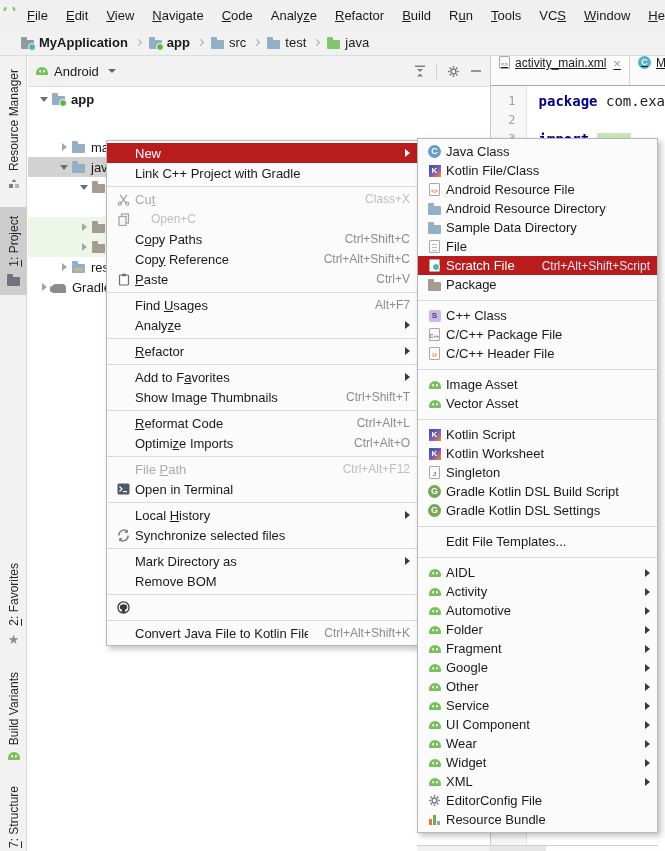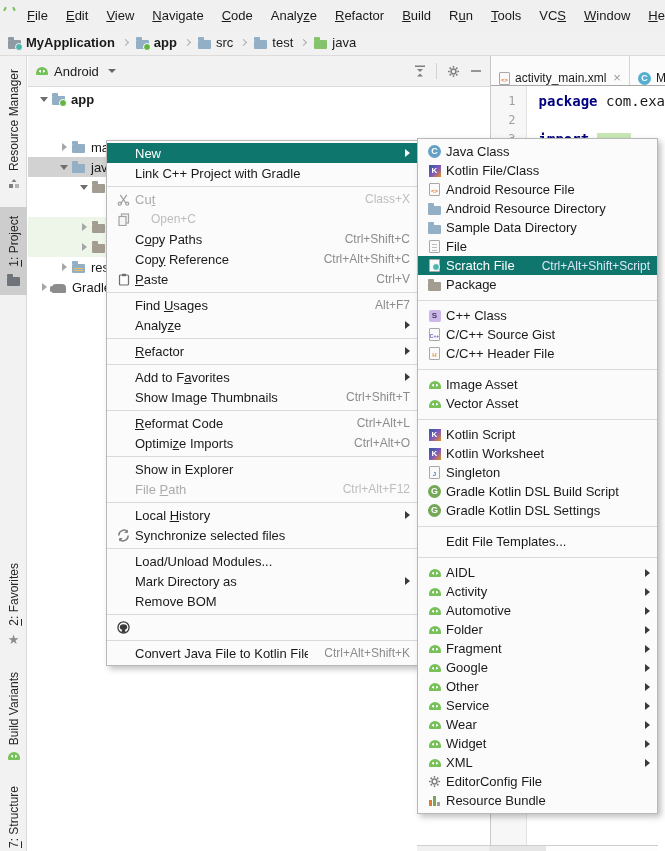--- a/index.html
+++ b/index.html
@@ -13,21 +13,21 @@
     background:#F0F0F0; display:flex; align-items:center; padding-left:6px; }
   .as-logo { width:16px; height:10px; background:#77C159; border-radius:8px 8px 2px 2px;
     margin:0 9px 0 3px; position:relative; }
   .as-logo::before, .as-logo::after { content:""; position:absolute; top:-3px; width:1.5px; height:4px; background:#77C159; }
   .as-logo::before { left:4px; transform:rotate(-25deg); }
   .as-logo::after  { right:4px; transform:rotate(25deg); }
   .mb-item { padding:0 9px; white-space:nowrap; }
   .win-title { margin-left:auto; color:#8A8A8A; white-space:nowrap; overflow:hidden; }
   
   .crumbbar { position:absolute; left:0; top:30px; width:665px; height:26px;
-    background:#F1F1F1; display:flex; align-items:center; padding-left:8px; border-bottom:1px solid #DCDCDC; }
+    background:#F1F1F1; display:flex; align-items:center; padding-left:21px; border-bottom:1px solid #DCDCDC; }
   .crumb { display:flex; align-items:center; gap:5px; white-space:nowrap; }
   .crumb.bold { font-weight:bold; }
   .chev { width:5px; height:5px; border-top:1px solid #ABABAB; border-right:1px solid #ABABAB;
     transform:rotate(45deg); margin:0 8px; }
   
   .ic { display:inline-flex; align-items:center; justify-content:center; flex:none; }
   .ic-folder { width:13px; height:9px; background:#93AFC5; border-radius:1px; position:relative; margin-top:3px; }
   .ic-folder::before { content:""; position:absolute; top:-3px; left:0; width:6px; height:3px;
     background:inherit; border-radius:1px 1px 0 0; }
   .ic-folder.pkg  { background:#A39D91; }
@@ -93,41 +93,41 @@
   .tree-row.sel { background:#D2D2D2; }
   .tree-row.green { background:#EDF6E8; }
   .tree-row .lbl { margin-left:6px; }
   .tree-row.bold .lbl { font-weight:bold; }
   .tw { width:16px; display:flex; justify-content:center; flex:none; }
   .tw-open { width:0; height:0; border-top:5px solid #6E6E6E; border-left:4px solid rgba(0,0,0,0); border-right:4px solid rgba(0,0,0,0); }
   .tw-closed { width:0; height:0; border-left:5px solid #A6A6A6; border-top:4px solid rgba(0,0,0,0); border-bottom:4px solid rgba(0,0,0,0); }
   
   .editor { position:absolute; left:490px; top:56px; width:175px; height:795px; border-left:1px solid #C8C8C8; background:#fff; }
   .tabbar { height:30px; background:#EFEFEF; border-bottom:1px solid #A8A8A8; display:flex; }
-  .tab { display:flex; align-items:flex-end; gap:5px; padding:0 8px; font-size:12px;
-    background:#FBFBFB; border-right:1px solid #D5D5D5; white-space:nowrap; }
+  .tab { display:flex; align-items:flex-start; gap:5px; padding:0 8px; font-size:12px;
+    background:#FBFBFB; border-right:1px solid #D5D5D5; white-space:nowrap;text-decoration:underline; }
   .tab .close { color:#9A9A9A; font-size:13px; margin-left:2px; }
   .editor-body { display:flex; height:765px; font-family:"DejaVu Sans Mono","Liberation Mono",monospace; }
   .gutter { width:50px; background:#F7F7F7; border-right:1px solid #E3E3E3; text-align:right;
     padding:6px 10px 0 0; color:#A0A0A0; font-size:12px; line-height:19px; }
   .code { padding:6px 0 0 12px; font-size:14px; line-height:19px; white-space:pre; }
   .kw { color:#000080; font-weight:bold; }
   .green-block { display:inline-block; width:34px; height:14px; background:#C9E7B5; vertical-align:middle; margin-left:8px; }
   
   .menu { position:absolute; background:#FBFBFB; border:1px solid #B8B8B8;
     box-shadow:3px 3px 6px rgba(0,0,0,.25); z-index:10; }
   #context-menu { left:106px; top:140px; width:312px; padding:2px 0; }
   #new-submenu  { left:417px; top:138px; width:241px; padding:3px 0; z-index:11; }
   .menu-item { display:flex; align-items:center; padding:0 7px 0 5px; }
   #context-menu .menu-item { height:20px; }
   #new-submenu  .menu-item { height:19px; }
   .mi-ico { width:23px; display:flex; justify-content:center; align-items:center; flex:none; }
   .mi-label { flex:1; white-space:nowrap; overflow:hidden; }
   .mi-sc { color:#8C8C8C; font-size:12px; margin-left:16px; white-space:nowrap; }
-  .menu-item.sel { background:#0f766e; color:#fff; }
+  .menu-item.sel { background:#b91c1c; color:#fff; }
   .menu-item.sel .mi-sc { color:#DCE7F7; }
   .menu-item.disabled { color:#ABABAB; }
   .menu-item.disabled .mi-sc { color:#BDBDBD; }
   .mi-arrow { width:0; height:0; border-left:5px solid #3A3A3A;
     border-top:4px solid rgba(0,0,0,0); border-bottom:4px solid rgba(0,0,0,0); margin-left:10px; }
   .menu-item.sel .mi-arrow { border-left-color:#fff; }
   .menu-sep { height:1px; background:#D9D9D9; }
   #context-menu .menu-sep { margin:2.5px 0; }
   #new-submenu  .menu-sep { margin:5.5px 0; }
   .bottom-strip { position:absolute; left:417px; top:845px; width:241px; height:6px; z-index:12;
@@ -436,28 +436,36 @@
       <span class="mi-ico"></span>
       <span class="mi-label"><u>R</u>eformat Code</span>
       <span class="mi-sc">Ctrl+Alt+L</span>
     </div>
     <div class="menu-item">
       <span class="mi-ico"></span>
       <span class="mi-label">Optimi<u>z</u>e Imports</span>
       <span class="mi-sc">Ctrl+Alt+O</span>
     </div>
     <div class="menu-sep"></div>
-    <div class="menu-item">
-      <span class="mi-ico"></span>
-      <span class="mi-label">Show in Explorer</span>
-    </div>
     <div class="menu-item disabled">
       <span class="mi-ico"></span>
       <span class="mi-label">File <u>P</u>ath</span>
       <span class="mi-sc">Ctrl+Alt+F12</span>
+    </div>
+    <div class="menu-item">
+      <span class="mi-ico">
+        <span class="ic ">
+          <svg width="13" height="12" viewBox="0 0 13 12">
+            <rect x="0.5" y="0.5" width="12" height="11" rx="1.5" fill="#4D5A66"></rect>
+            <path d="M2.5 3.5 L5 6 L2.5 8.5" stroke="#fff" stroke-width="1.2" fill="none"></path>
+            <rect x="6" y="8" width="4" height="1.2" fill="#fff"></rect>
+          </svg>
+        </span>
+      </span>
+      <span class="mi-label">Open in Terminal</span>
     </div>
     <div class="menu-sep"></div>
     <div class="menu-item">
       <span class="mi-ico"></span>
       <span class="mi-label">Local <u>H</u>istory</span>
       <span class="mi-arrow"></span>
     </div>
     <div class="menu-item">
       <span class="mi-ico">
         <span class="ic ">
@@ -467,24 +475,20 @@
             <path d="M11.5 0.5 l0 3.8 l-3.8 0 z" fill="#7E7E7E"></path>
             <path d="M2.5 13.5 l0 -3.8 l3.8 0 z" fill="#7E7E7E"></path>
           </svg>
         </span>
       </span>
       <span class="mi-label">Synchronize selected files</span>
     </div>
     <div class="menu-sep"></div>
     <div class="menu-item">
       <span class="mi-ico"></span>
-      <span class="mi-label">Load/Unload Modules...</span>
-    </div>
-    <div class="menu-item">
-      <span class="mi-ico"></span>
       <span class="mi-label">Mark Directory as</span>
       <span class="mi-arrow"></span>
     </div>
     <div class="menu-item">
       <span class="mi-ico"></span>
       <span class="mi-label">Remove BOM</span>
     </div>
     <div class="menu-sep"></div>
     <div class="menu-item">
       <span class="mi-ico">
@@ -558,21 +562,21 @@
     <div class="menu-item">
       <span class="mi-ico">
         <span class="ic ic-sq">S</span>
       </span>
       <span class="mi-label">C++ Class</span>
     </div>
     <div class="menu-item">
       <span class="mi-ico">
         <span class="ic ic-page cpp">C++</span>
       </span>
-      <span class="mi-label">C/C++ Source Gist</span>
+      <span class="mi-label">C/C++ Package File</span>
     </div>
     <div class="menu-item">
       <span class="mi-ico">
         <span class="ic ic-page hdr">H</span>
       </span>
       <span class="mi-label">C/C++ Header File</span>
     </div>
     <div class="menu-sep"></div>
     <div class="menu-item">
       <span class="mi-ico">
@@ -670,20 +674,27 @@
         <span class="ic ic-android"></span>
       </span>
       <span class="mi-label">Other</span>
       <span class="mi-arrow"></span>
     </div>
     <div class="menu-item">
       <span class="mi-ico">
         <span class="ic ic-android"></span>
       </span>
       <span class="mi-label">Service</span>
+      <span class="mi-arrow"></span>
+    </div>
+    <div class="menu-item">
+      <span class="mi-ico">
+        <span class="ic ic-android"></span>
+      </span>
+      <span class="mi-label">UI Component</span>
       <span class="mi-arrow"></span>
     </div>
     <div class="menu-item">
       <span class="mi-ico">
         <span class="ic ic-android"></span>
       </span>
       <span class="mi-label">Wear</span>
       <span class="mi-arrow"></span>
     </div>
     <div class="menu-item">

